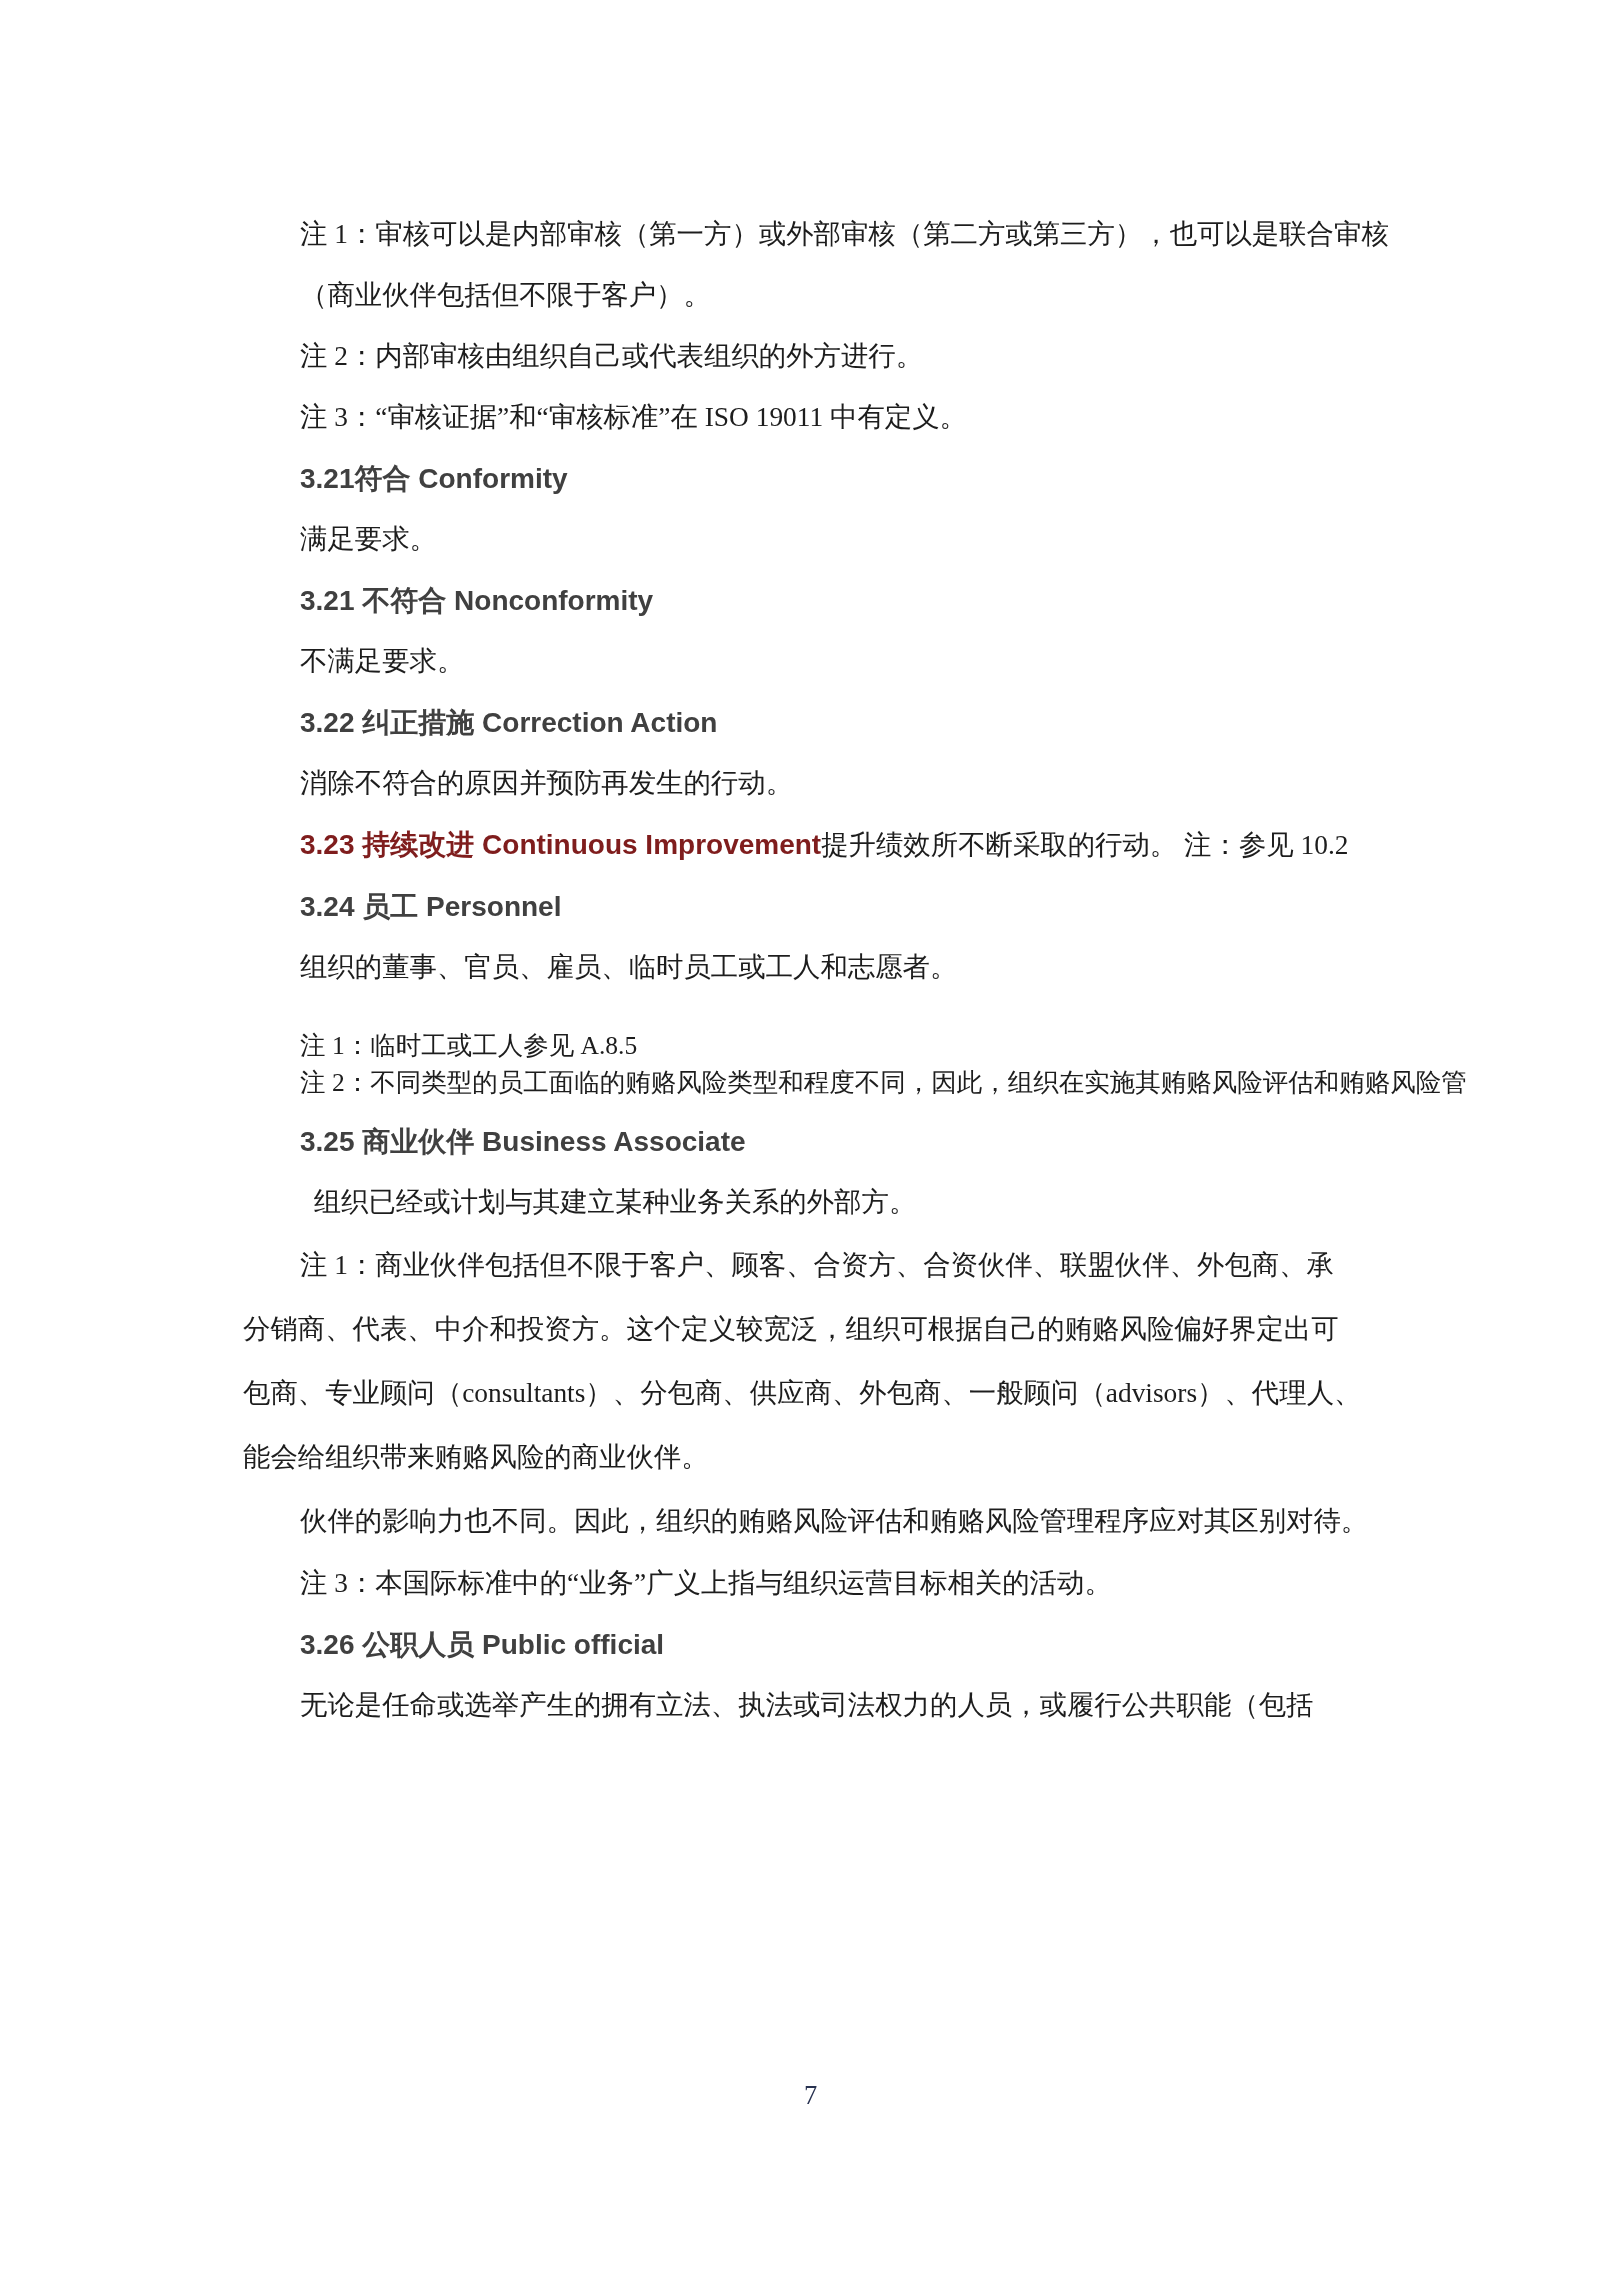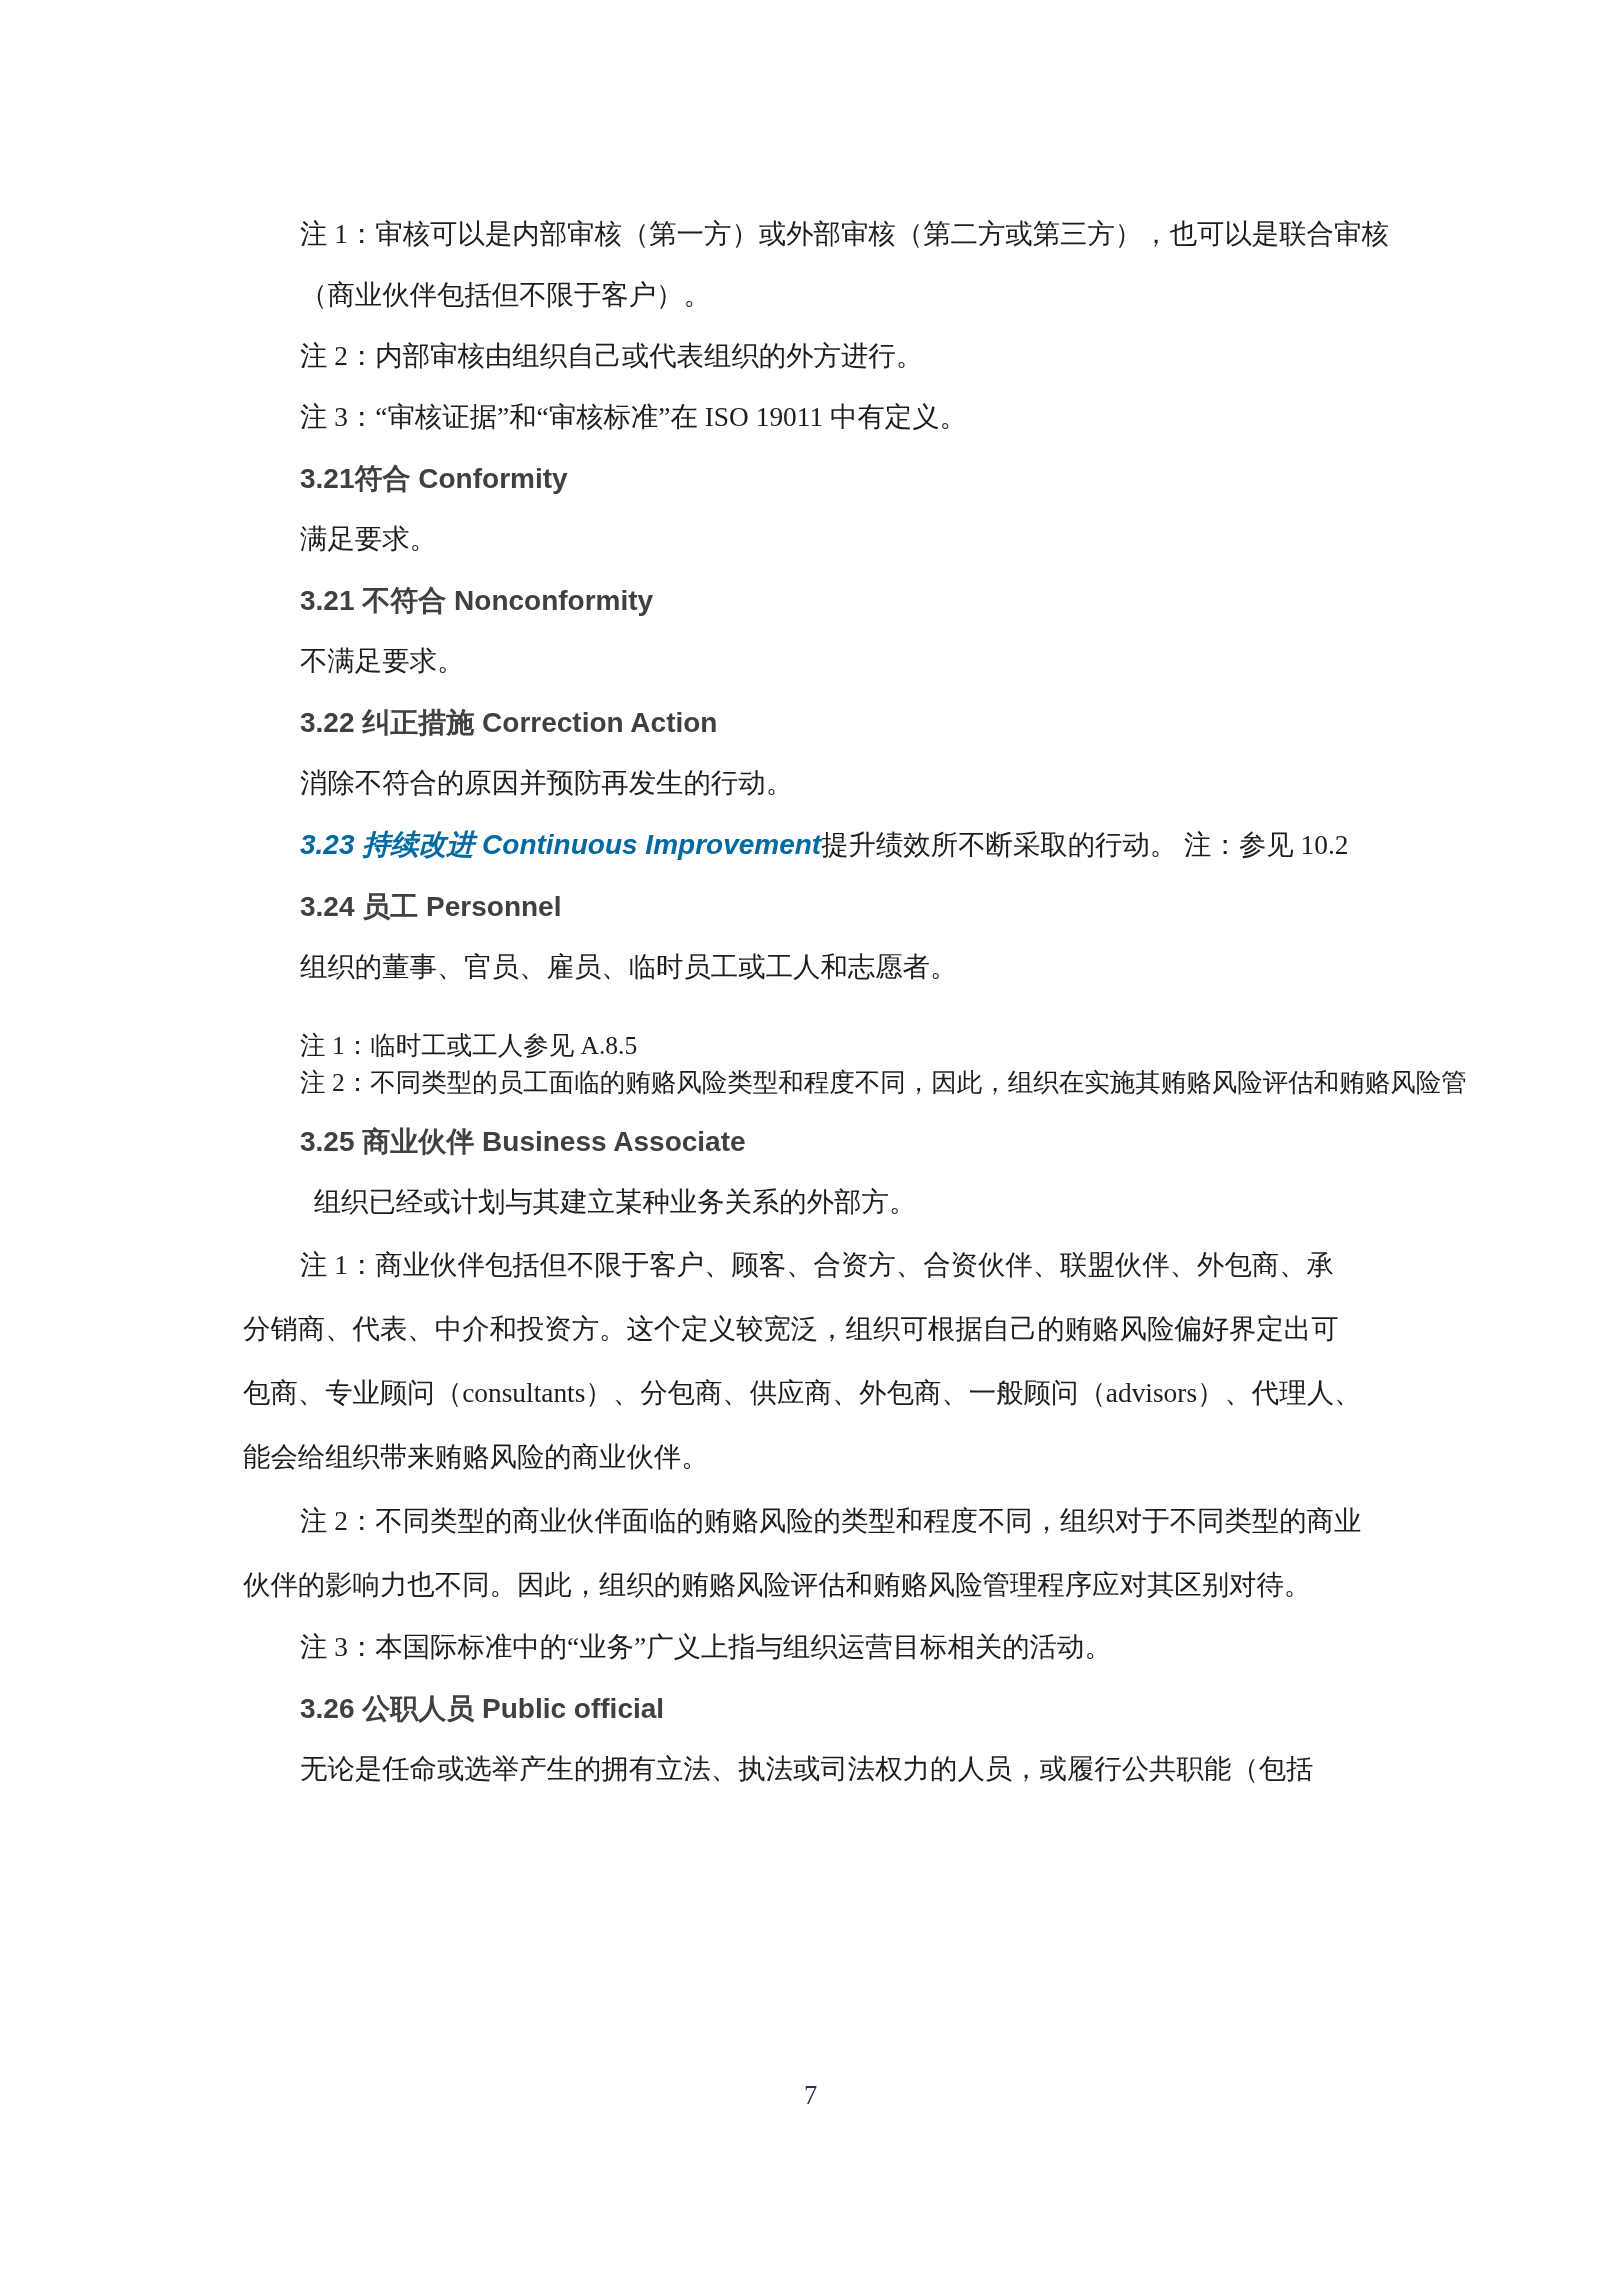--- a/index.html
+++ b/index.html
@@ -33,22 +33,21 @@
   .heading {
     font-family: "Liberation Sans", sans-serif;
     font-weight: bold;
     font-size: 28px;
     color: #404040;
   }
   .heading-mixed .seg.bold {
     font-family: "Liberation Sans", sans-serif;
     font-weight: bold;
     font-size: 28px;
-    color: #0369a1;
-    font-style: italic;
+    color: #7f1d1d;
   }
 
   
   .note-tight {
     font-size: 25.5px;
     line-height: 37px;
     margin-top: 29px;
     margin-bottom: 9.8px;
   }
 
@@ -96,21 +95,20 @@
       </div>
       <div class="block heading">3.25 商业伙伴 Business Associate</div>
       <div class="block para-indent">组织已经或计划与其建立某种业务关系的外部方。</div>
       <div class="block note-hang">
         <div class="line">注 1：商业伙伴包括但不限于客户、顾客、合资方、合资伙伴、联盟伙伴、外包商、承</div>
         <div class="line">分销商、代表、中介和投资方。这个定义较宽泛，组织可根据自己的贿赂风险偏好界定出可</div>
         <div class="line">包商、专业顾问（consultants）、分包商、供应商、外包商、一般顾问（advisors）、代理人、</div>
         <div class="line">能会给组织带来贿赂风险的商业伙伴。</div>
       </div>
       <div class="block note-hang">
-        <div class="line">注 2：不同类型的商业伙伴面临的贿赂风险的类型和程度不同，组织对于不同类型的商业</div>
         <div class="line">伙伴的影响力也不同。因此，组织的贿赂风险评估和贿赂风险管理程序应对其区别对待。</div>
       </div>
       <div class="block note">注 3：本国际标准中的“业务”广义上指与组织运营目标相关的活动。</div>
       <div class="block heading">3.26 公职人员 Public official</div>
       <div class="block para">无论是任命或选举产生的拥有立法、执法或司法权力的人员，或履行公共职能（包括</div>
     </div>
   <div class="page-number">7</div>
 </div>
 
 

